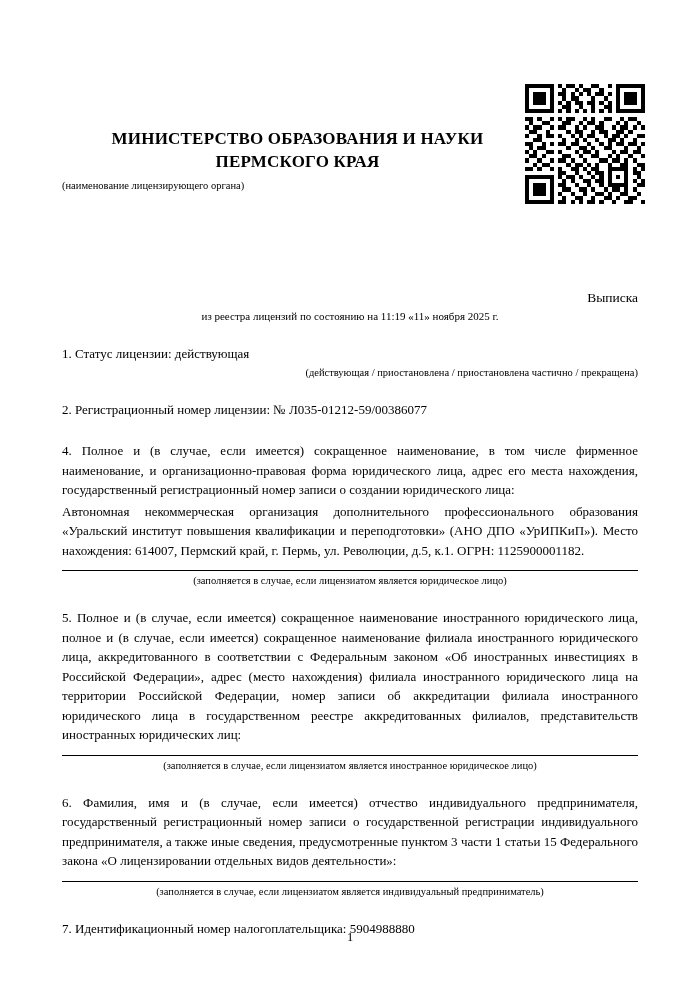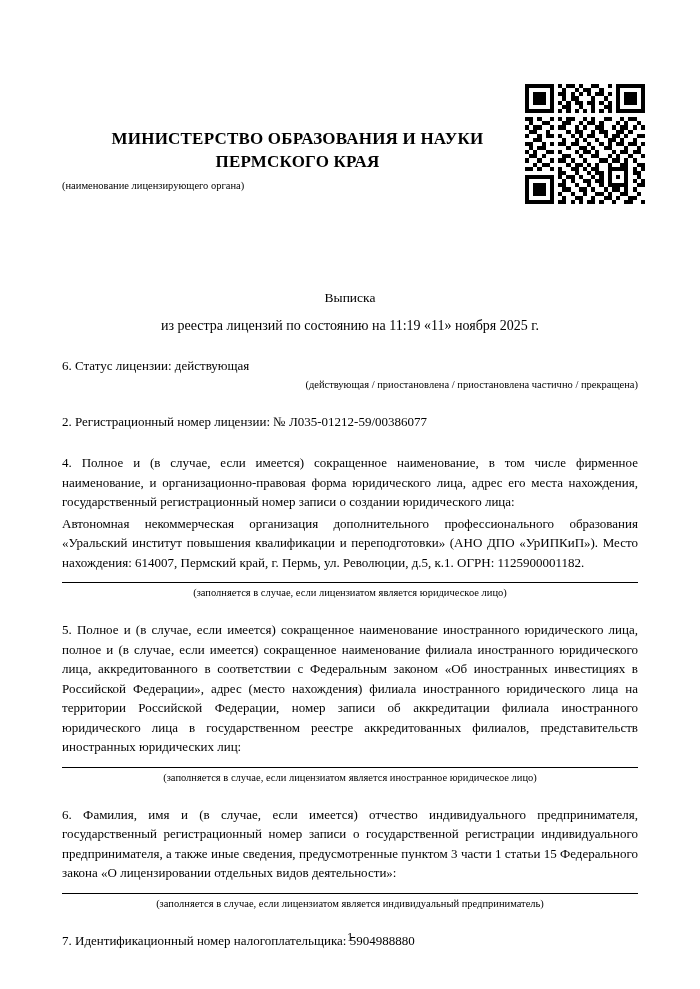--- a/index.html
+++ b/index.html
@@ -49,29 +49,29 @@
     padding-right: 105px;
   }
   .org-caption {
     text-align: left;
     font-size: 10.5px;
     margin-top: 6px;
     padding-right: 105px;
   }
 
   .doc-title {
-    text-align: center;
+    text-align: right;
     font-size: 13.5px;
     margin-top: 96px;
     line-height: 1.6;
   }
   .doc-subtitle {
     text-align: center;
-    font-size: 14px;
-    margin-top: 10px;
+    font-size: 11px;
+    margin-top: 2px;
   }
 
   .item {
     font-size: 13px;
     line-height: 1.5;
     text-align: justify;
     margin-top: 22px;
   }
   .note {
     text-align: center;
@@ -357,21 +357,21 @@
   </div>
 
   <div class="content">
 
     <div class="org-title">МИНИСТЕРСТВО ОБРАЗОВАНИЯ И НАУКИ ПЕРМСКОГО КРАЯ</div>
     <div class="org-caption">(наименование лицензирующего органа)</div>
 
     <div class="doc-title">Выписка</div>
     <div class="doc-subtitle">из реестра лицензий по состоянию на 11:19 «11» ноября 2025 г.</div>
 
-    <div class="item">6. Статус лицензии: действующая</div>
+    <div class="item">1. Статус лицензии: действующая</div>
     <div class="note-indent">(действующая / приостановлена / приостановлена частично / прекращена)</div>
 
     <div class="item">2. Регистрационный номер лицензии: № Л035-01212-59/00386077</div>
 
 
     <div class="item">4. Полное и (в случае, если имеется) сокращенное наименование, в том числе фирменное наименование, и организационно-правовая форма юридического лица, адрес его места нахождения, государственный регистрационный номер записи о создании юридического лица:</div>
     <div class="body-text">Автономная некоммерческая организация дополнительного профессионального образования «Уральский институт повышения квалификации и переподготовки» (АНО ДПО «УрИПКиП»). Место нахождения: 614007, Пермский край, г. Пермь, ул. Революции, д.5, к.1. ОГРН: 1125900001182.</div>
     <hr class="rule">
     <div class="note">(заполняется в случае, если лицензиатом является юридическое лицо)</div>
 

